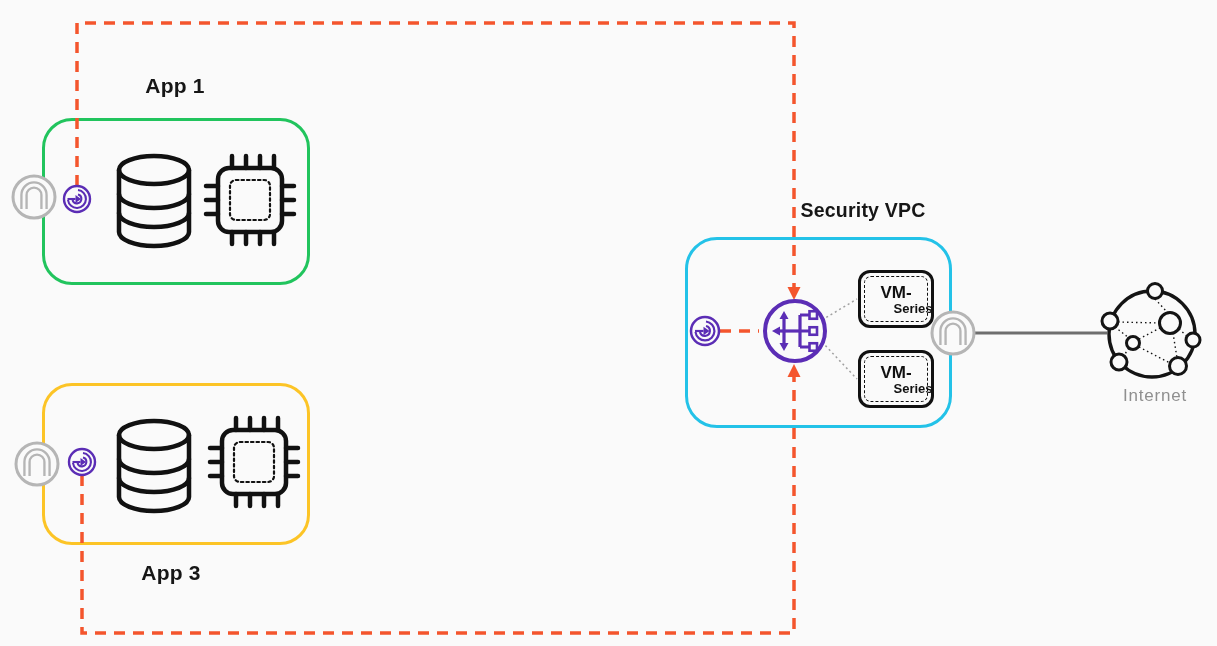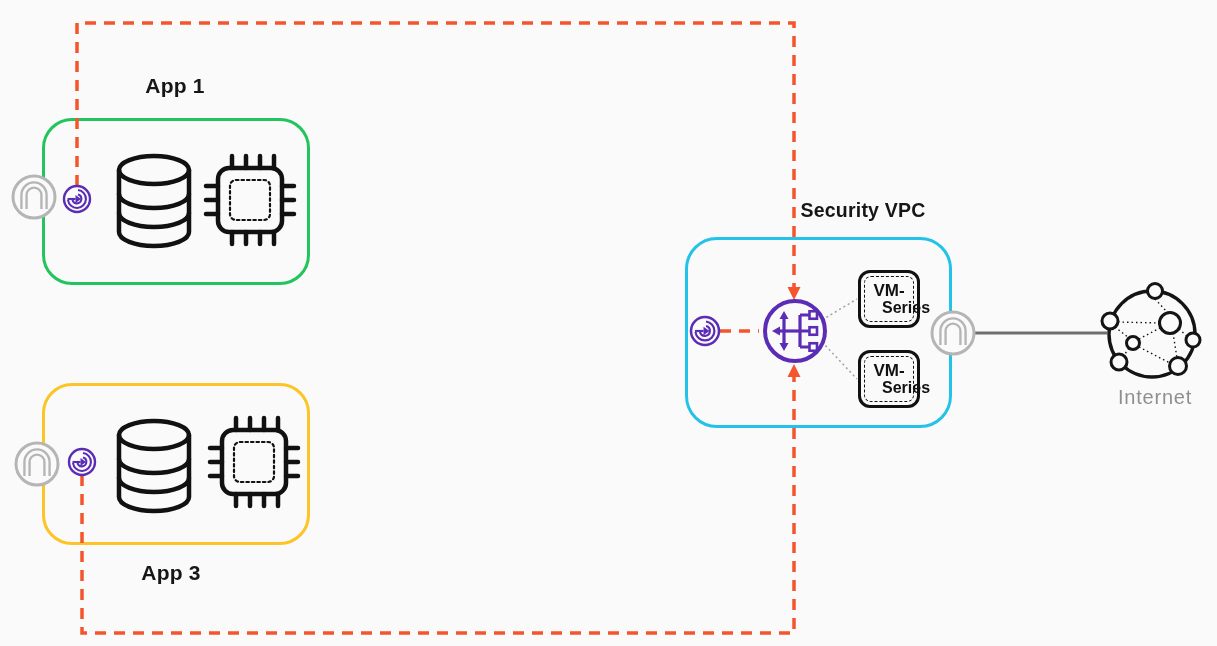--- a/index.html
+++ b/index.html
@@ -16,33 +16,33 @@
   html,body{margin:0;padding:0;background:var(--background);}
   .canvas{
     position:relative;width:1217px;height:646px;overflow:hidden;
     background:var(--background);
     font-family:"Liberation Sans","DejaVu Sans",sans-serif;
   }
   .box{position:absolute;box-sizing:border-box;background:transparent;}
   .app1-box{left:42px;top:118px;width:268px;height:167px;border:3px solid var(--app1-border);border-radius:30px;}
   .app2-box{left:42px;top:383px;width:268px;height:162px;border:3px solid var(--app2-border);border-radius:30px;}
   .vpc-box{left:685px;top:237px;width:267px;height:191px;border:3px solid var(--security-vpc-border);border-radius:32px;}
-  .vm-box{position:absolute;width:62px;height:58px;border:3px solid var(--ink);border-radius:12px;box-sizing:border-box;background:var(--background);}
+  .vm-box{position:absolute;width:76px;height:58px;border:3px solid var(--ink);border-radius:12px;box-sizing:border-box;background:var(--background);}
   .vm-box .dotted{position:absolute;inset:3px;border:1.6px dashed var(--ink);border-radius:7px;}
   .vm1{left:858px;top:270px;}
   .vm2{left:858px;top:350px;}
   .vm-text{position:absolute;inset:0;display:flex;flex-direction:column;align-items:center;justify-content:center;color:var(--ink);line-height:1;}
   .vm-text .l1{font-size:17px;font-weight:800;}
-  .vm-text .l2{font-size:16px;font-weight:700;margin-top:1px;margin-left:34px;}
+  .vm-text .l2{font-size:13px;font-weight:700;margin-top:1px;margin-left:34px;}
   .title{position:absolute;color:#161616;font-weight:800;text-align:center;letter-spacing:.2px;}
   .app1-title{left:110px;top:74px;width:130px;font-size:21px;}
   .app2-title{left:106px;top:561px;width:130px;font-size:21px;}
   .vpc-title{left:768px;top:199px;width:190px;font-size:19.5px;}
   .internet-label{position:absolute;left:1092px;top:386px;width:126px;text-align:center;
-    color:var(--muted-text);font-size:20px;font-weight:400;letter-spacing:.8px;}
+    color:var(--muted-text);font-size:17px;font-weight:400;letter-spacing:.8px;}
   svg.overlay{position:absolute;left:0;top:0;z-index:5;pointer-events:none;}
   .labels{position:absolute;inset:0;z-index:6;pointer-events:none;}
   
   .dash-orange{stroke:var(--traffic-dash);stroke-width:3.5;fill:none;stroke-dasharray:11 8;}
   .arrow-orange{fill:var(--traffic-dash);stroke:none;}
   .ink-stroke{stroke:var(--ink);fill:none;stroke-linecap:round;stroke-linejoin:round;}
   .gray-stroke{stroke:var(--gateway-gray);fill:none;}
   .purple-stroke{stroke:var(--endpoint-purple);fill:none;}
   .bg-fill{fill:var(--background);}
 </style>

